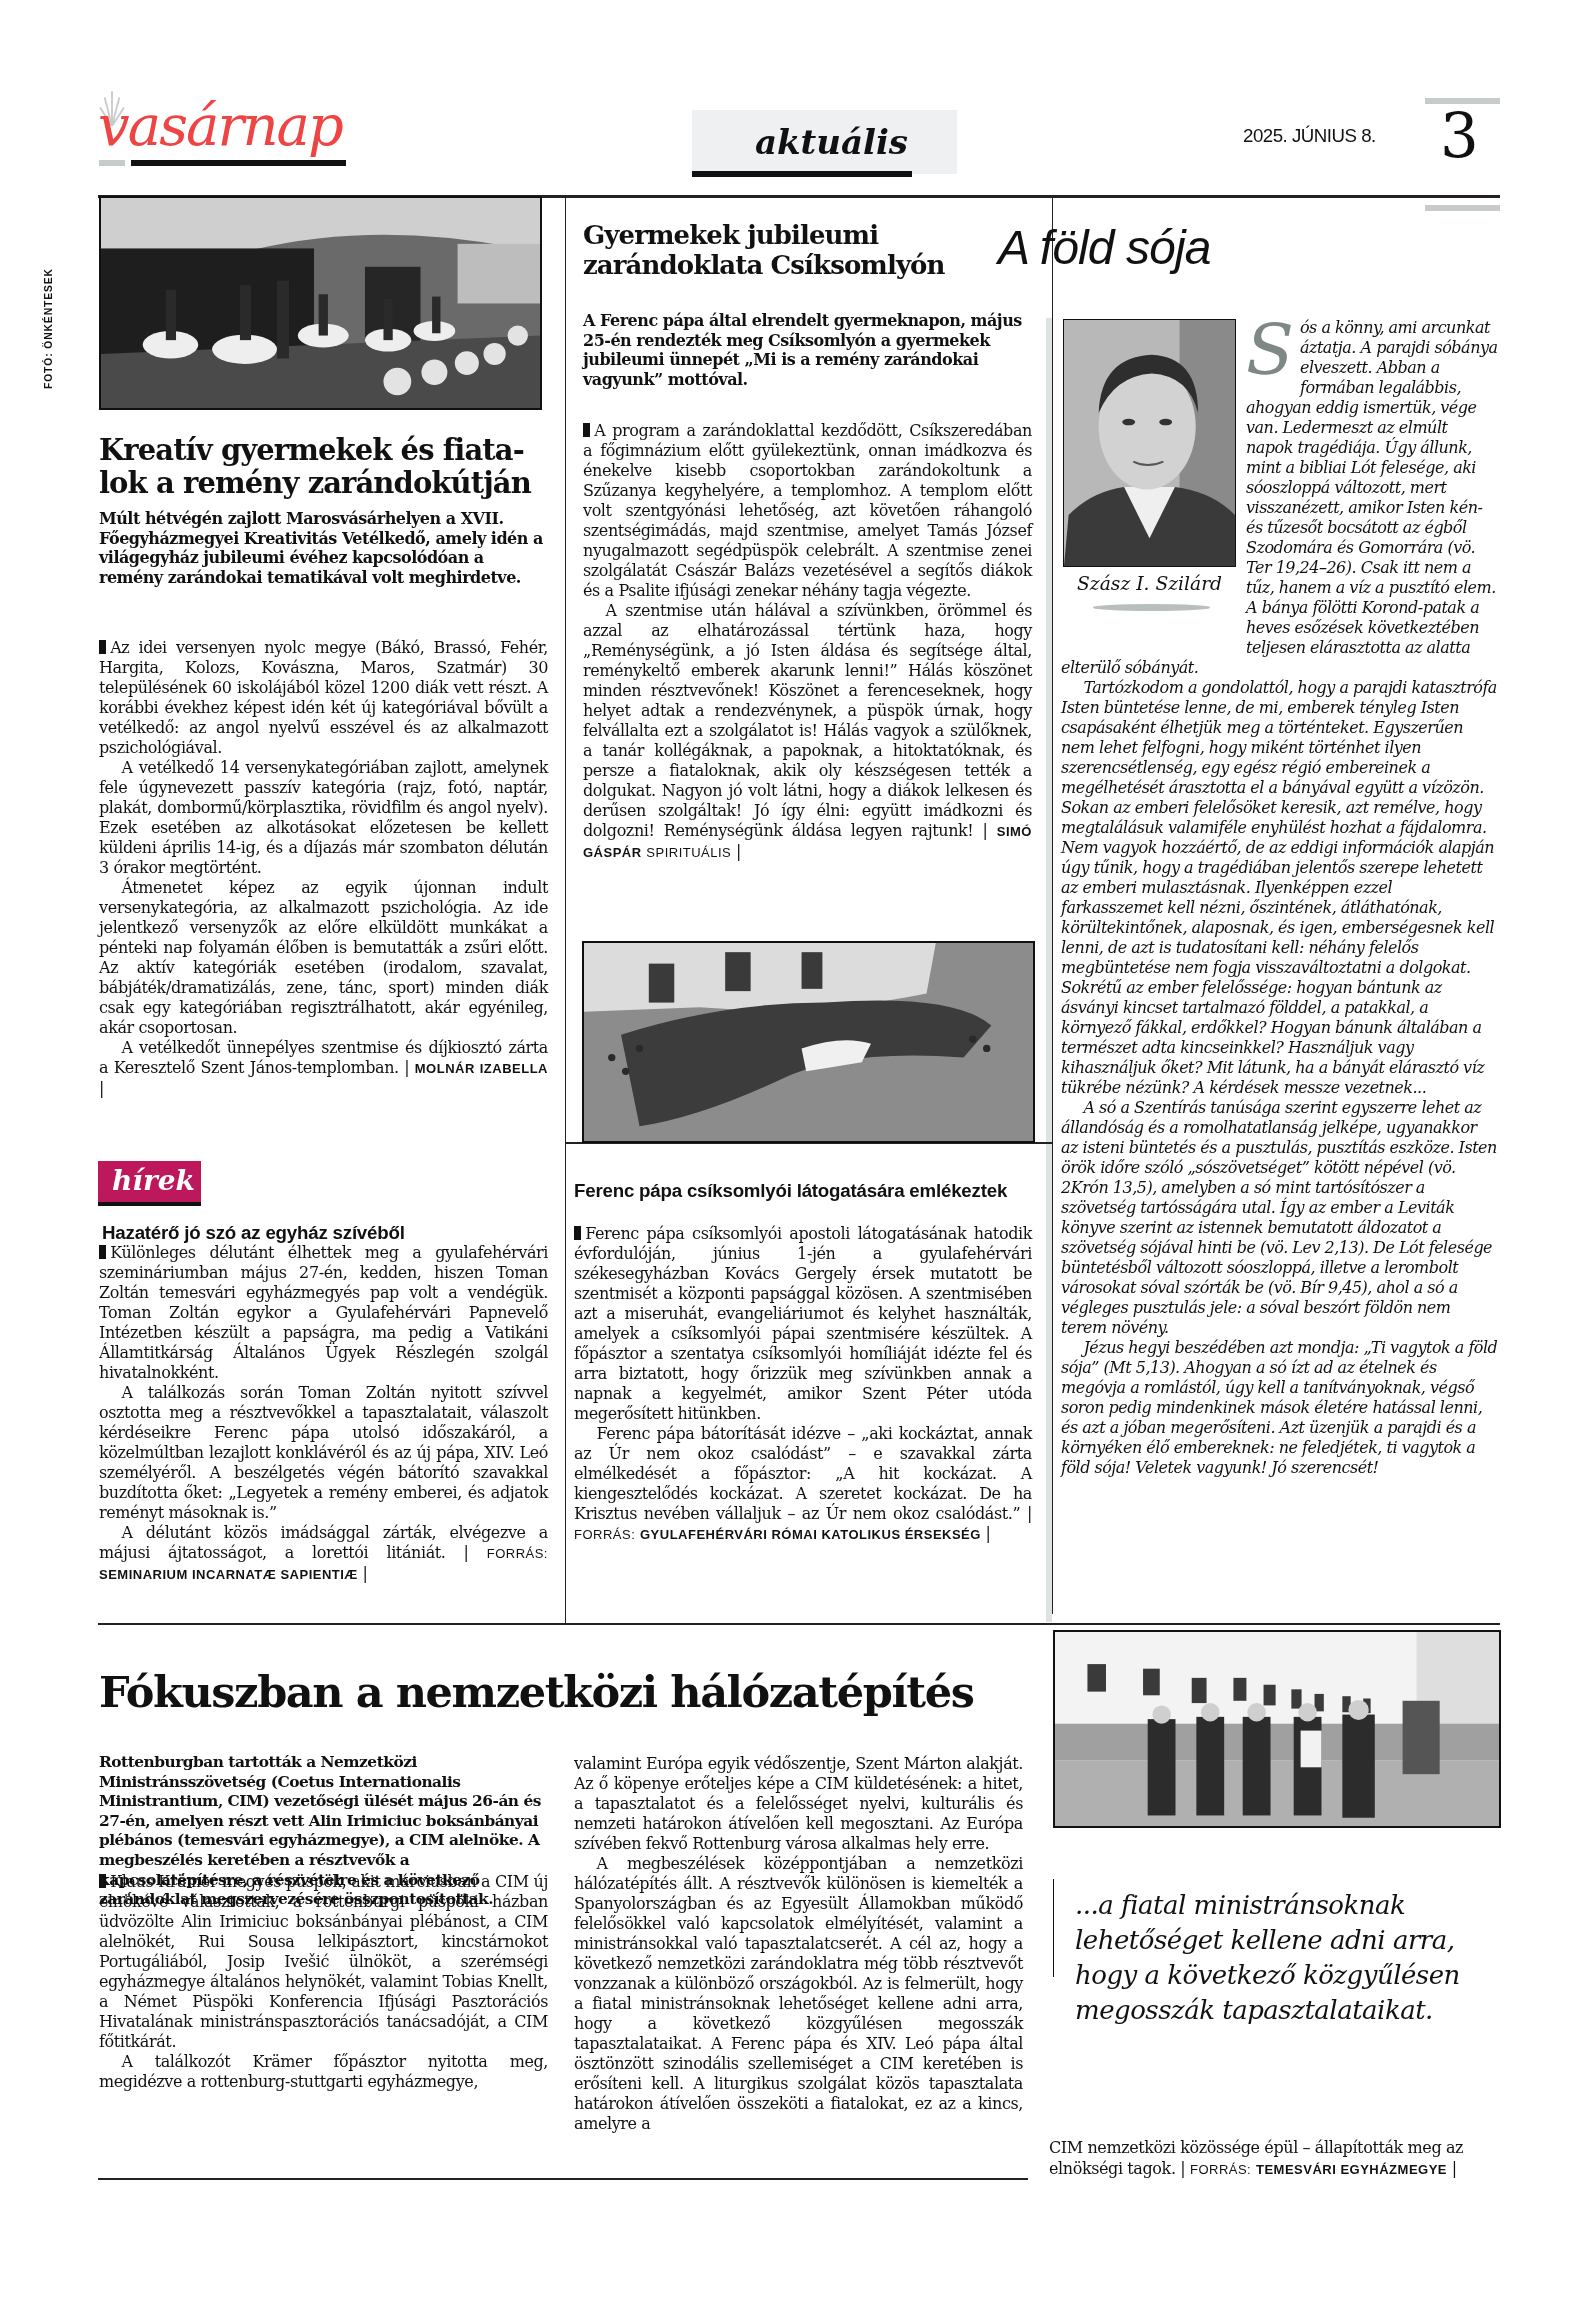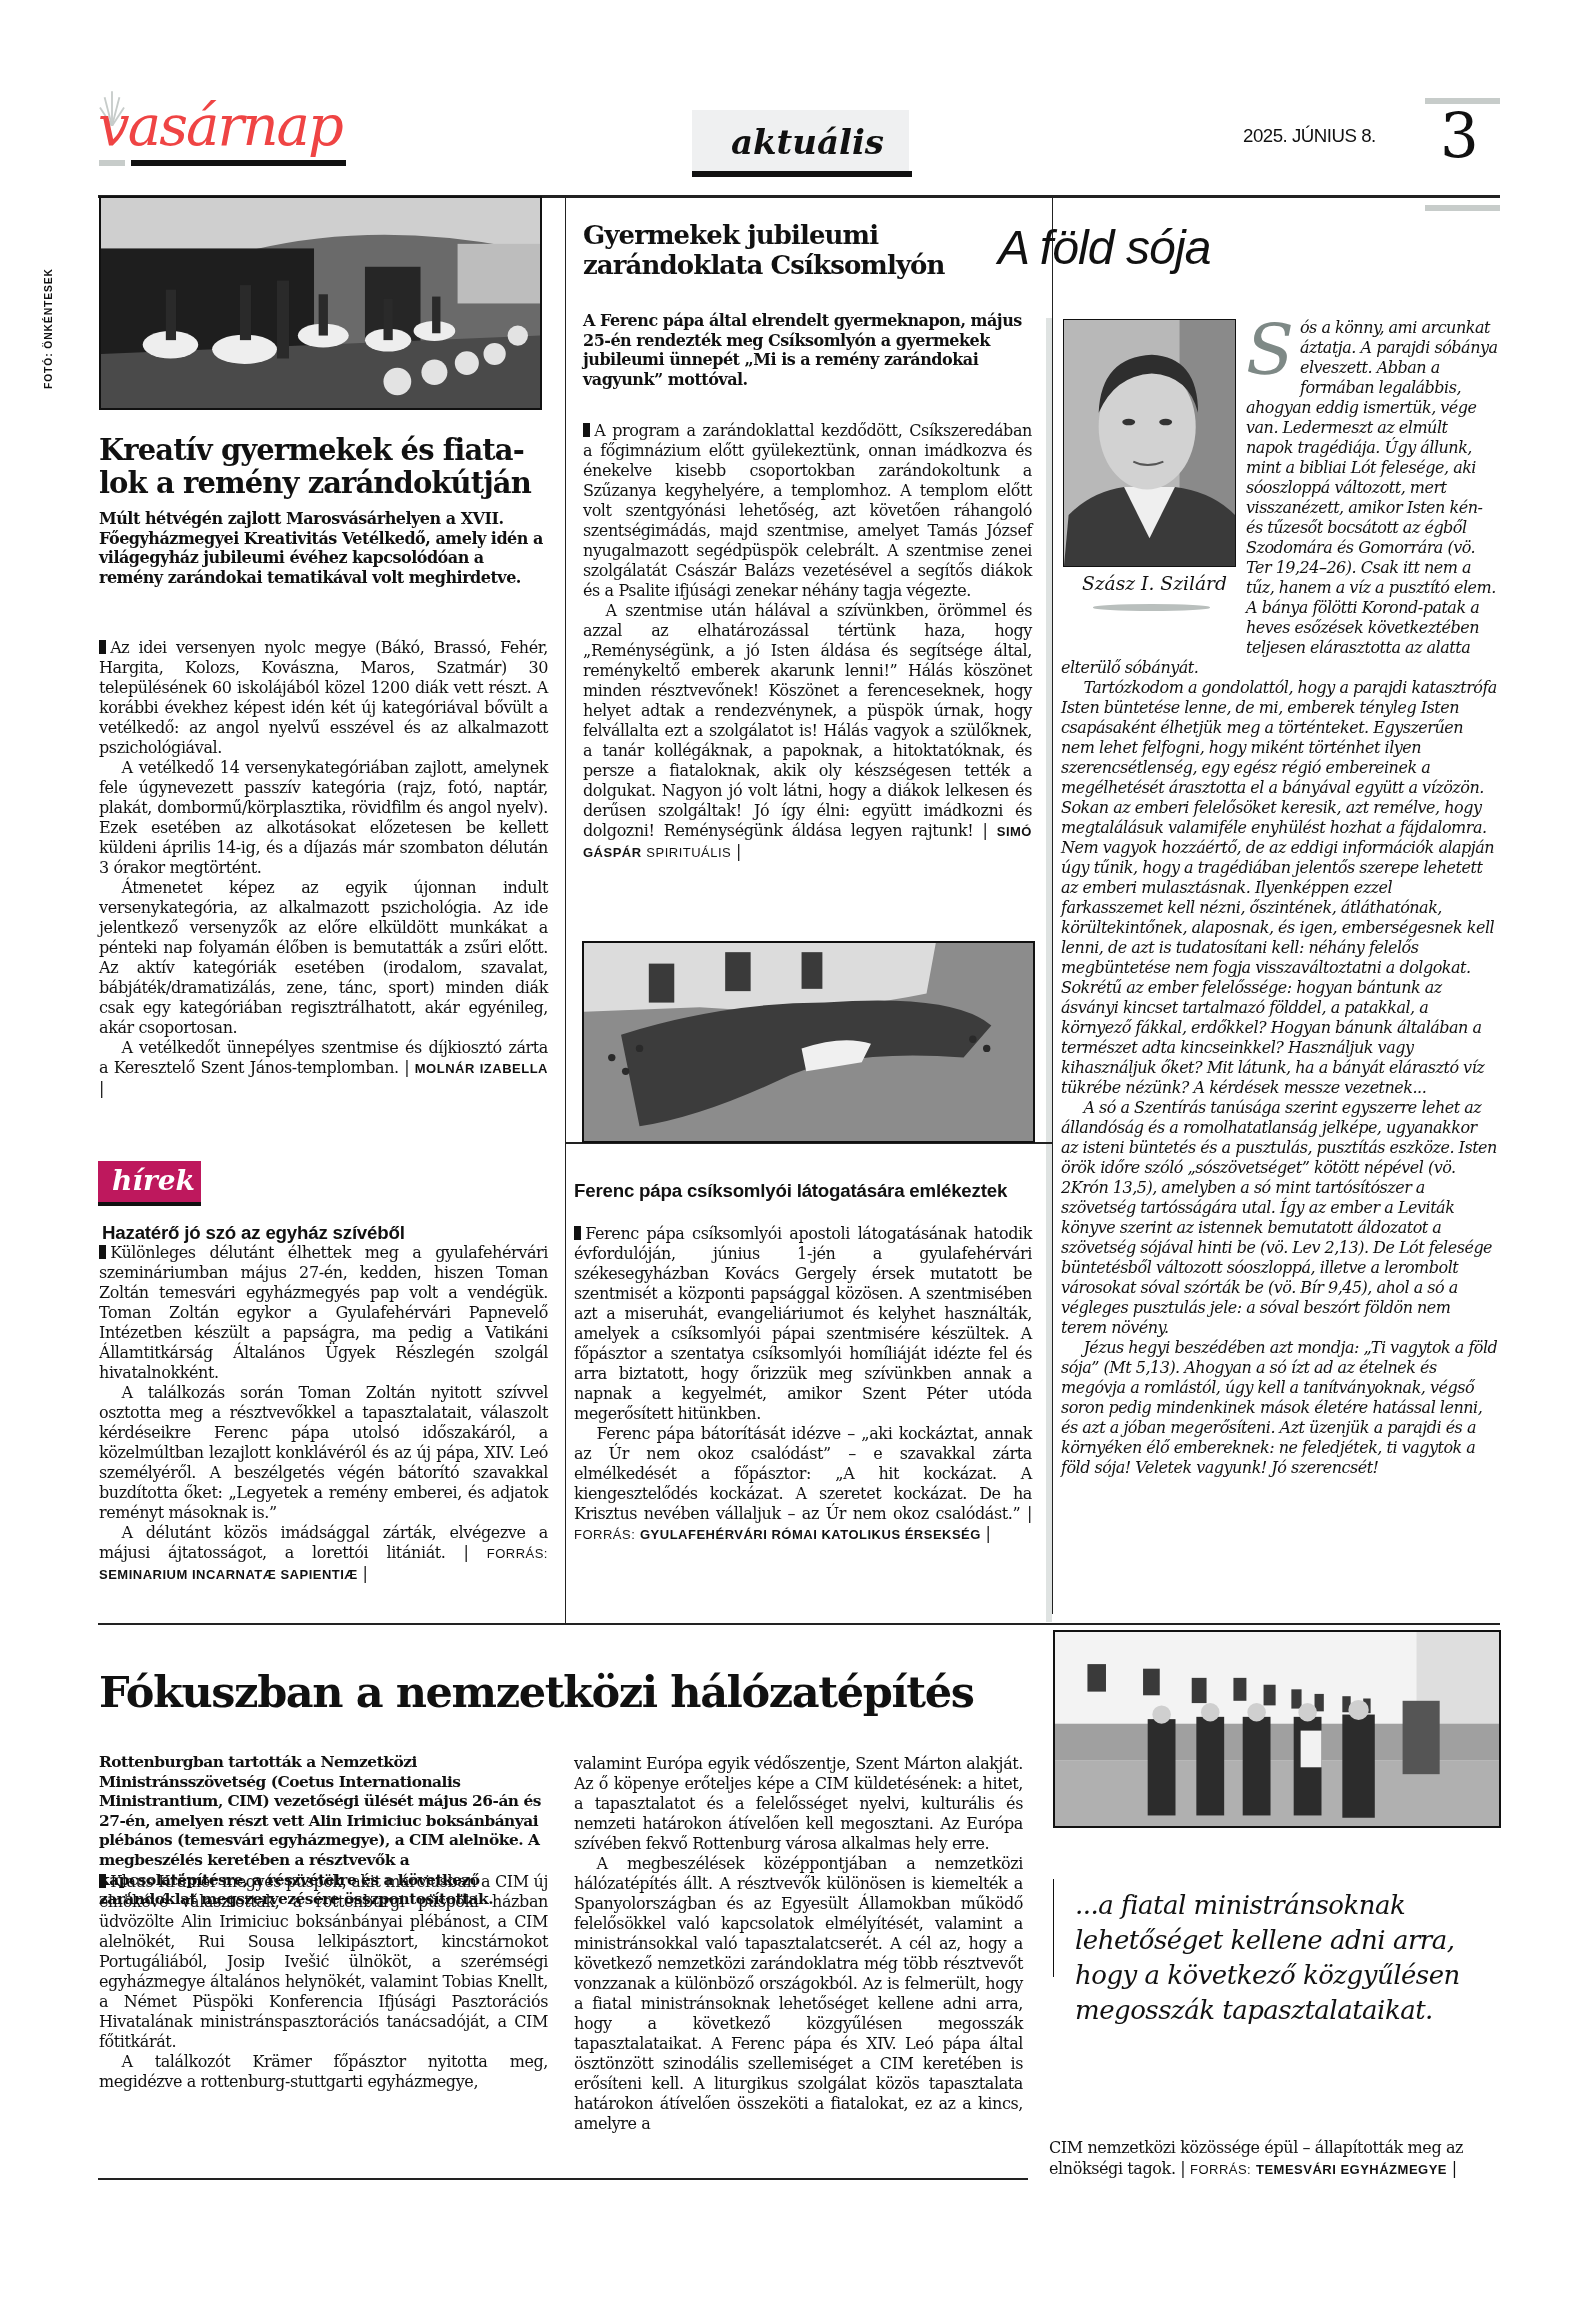--- a/index.html
+++ b/index.html
@@ -5,21 +5,21 @@
   * { box-sizing: border-box; margin: 0; padding: 0; }
   html, body { width: 1595px; height: 2319px; background: #ffffff; }
   body { position: relative; font-family: "DejaVu Serif", serif; color: #111; overflow: hidden; }
   .abs { position: absolute; }
 
   
   .brand { left: 98px; top: 98px; font-family: "DejaVu Serif", serif; font-style: italic; font-size: 56px; letter-spacing: -1.9px; color: #ef4444; line-height: 1; }
   .brand-rays { left: 98px; top: 89px; width: 28px; height: 37px; }
   .brand-underline { left: 131px; top: 160px; width: 215px; height: 5.6px; background: #111; }
   .brand-tick { left: 99px; top: 160px; width: 26px; height: 5.6px; background: #c7ccca; }
-  .section-box { left: 692px; top: 110px; width: 217px; height: 64px; background: #eff0f1; display: flex; align-items: center; justify-content: center; font-style: italic; font-weight: bold; font-size: 34px; padding-left: 14px; }
+  .section-box { left: 692px; top: 110px; width: 265px; height: 64px; background: #eff0f1; display: flex; align-items: center; justify-content: center; font-style: italic; font-weight: bold; font-size: 34px; padding-left: 14px; }
   .section-bar { left: 692px; top: 171px; width: 220px; height: 5.6px; background: #111; }
   .date { left: 1243px; top: 125px; font-family: "Liberation Sans", sans-serif; font-size: 18.7px; letter-spacing: -0.5px; }
   .page-num { left: 1440px; top: 105px; font-family: "DejaVu Serif", serif; font-size: 61px; font-weight: 300; line-height: 1; }
   .pn-bar-top { left: 1425px; top: 98px; width: 75px; height: 5.6px; background: #c7ccca; }
   .pn-bar-bot { left: 1425px; top: 205px; width: 75px; height: 5.6px; background: #c7ccca; }
   .top-rule { left: 98px; top: 195px; width: 1402px; height: 2.8px; background: #222; }
 
   
   .vrule { width: 1.4px; background: #222; }
 
@@ -189,21 +189,21 @@
     <rect x="250" y="0" width="120" height="530" fill="#8a8a8a"></rect>
     <path d="M0 530 L10 420 Q60 370 130 360 L240 360 Q320 370 370 420 L370 530Z" fill="#3a3a3a"></path>
     <path d="M130 360 L185 470 L240 360Z" fill="#efefef"></path>
     <ellipse cx="180" cy="230" rx="105" ry="135" fill="#d2d2d2"></ellipse>
     <path d="M75 200 Q80 80 190 75 Q290 80 290 200 Q270 120 190 115 Q110 120 75 200Z" fill="#2e2e2e"></path>
     <ellipse cx="140" cy="220" rx="14" ry="7" fill="#333"></ellipse>
     <ellipse cx="220" cy="220" rx="14" ry="7" fill="#333"></ellipse>
     <path d="M150 305 Q180 320 215 305" stroke="#555" stroke-width="4" fill="none"></path>
   </svg>
 </div>
-<div class="abs portrait-caption" style="left:1077px; top:573px; width:150px; text-align:right;">Szász I. Szilárd</div>
+<div class="abs portrait-caption" style="left:1077px; top:573px; width:150px; text-align:left;">Szász I. Szilárd</div>
 <div class="abs grey-oval" style="left:1093px; top:604px;"></div>
 
 <div class="abs italic-body" style="left:1061px; top:318px; width:437px;">
   <div style="float:left; width:185px; height:322px;"></div>
   <p class="first"><span class="dropcap">S</span><span>ós a könny, ami arcunkat áztatja. A parajdi sóbánya elveszett. Abban a formában legalábbis, ahogyan eddig ismertük, vége van. Ledermeszt az elmúlt napok tragédiája. Úgy állunk, mint a bibliai Lót felesége, aki sóoszloppá változott, mert visszanézett, amikor Isten kén- és tűzesőt bocsátott az égből Szodomára és Gomorrára (vö. Ter 19,24–26). Csak itt nem a tűz, hanem a víz a pusztító elem. A bánya fölötti Korond-patak a heves esőzések következtében teljesen elárasztotta az alatta elterülő sóbányát.</span></p>
   <p>Tartózkodom a gondolattól, hogy a parajdi katasztrófa Isten büntetése lenne, de mi, emberek tényleg Isten csapásaként élhetjük meg a történteket. Egyszerűen nem lehet felfogni, hogy miként történhet ilyen szerencsétlenség, egy egész régió embereinek a megélhetését árasztotta el a bányával együtt a vízözön. Sokan az emberi felelősöket keresik, azt remélve, hogy megtalálásuk valamiféle enyhülést hozhat a fájdalomra. Nem vagyok hozzáértő, de az eddigi információk alapján úgy tűnik, hogy a tragédiában jelentős szerepe lehetett az emberi mulasztásnak. Ilyenképpen ezzel farkasszemet kell nézni, őszintének, átláthatónak, körültekintőnek, alaposnak, és igen, emberségesnek kell lenni, de azt is tudatosítani kell: néhány felelős megbüntetése nem fogja visszaváltoztatni a dolgokat. Sokrétű az ember felelőssége: hogyan bántunk az ásványi kincset tartalmazó földdel, a patakkal, a környező fákkal, erdőkkel? Hogyan bánunk általában a természet adta kincseinkkel? Használjuk vagy kihasználjuk őket? Mit látunk, ha a bányát elárasztó víz tükrébe nézünk? A kérdések messze vezetnek...</p>
   <p>A só a Szentírás tanúsága szerint egyszerre lehet az állandóság és a romolhatatlanság jelképe, ugyanakkor az isteni büntetés és a pusztulás, pusztítás eszköze. Isten örök időre szóló „sószövetséget” kötött népével (vö. 2Krón 13,5), amelyben a só mint tartósítószer a szövetség tartósságára utal. Így az ember a Leviták könyve szerint az istennek bemutatott áldozatot a szövetség sójával hinti be (vö. Lev 2,13). De Lót felesége büntetésből változott sóoszloppá, illetve a lerombolt városokat sóval szórták be (vö. Bír 9,45), ahol a só a végleges pusztulás jele: a sóval beszórt földön nem terem növény.</p>
   <p>Jézus hegyi beszédében azt mondja: „Ti vagytok a föld sója” (Mt 5,13). Ahogyan a só ízt ad az ételnek és megóvja a romlástól, úgy kell a tanítványoknak, végső soron pedig mindenkinek mások életére hatással lenni, és azt a jóban megerősíteni. Azt üzenjük a parajdi és a környéken élő embereknek: ne feledjétek, ti vagytok a föld sója! Veletek vagyunk! Jó szerencsét!</p>
 </div>
 

